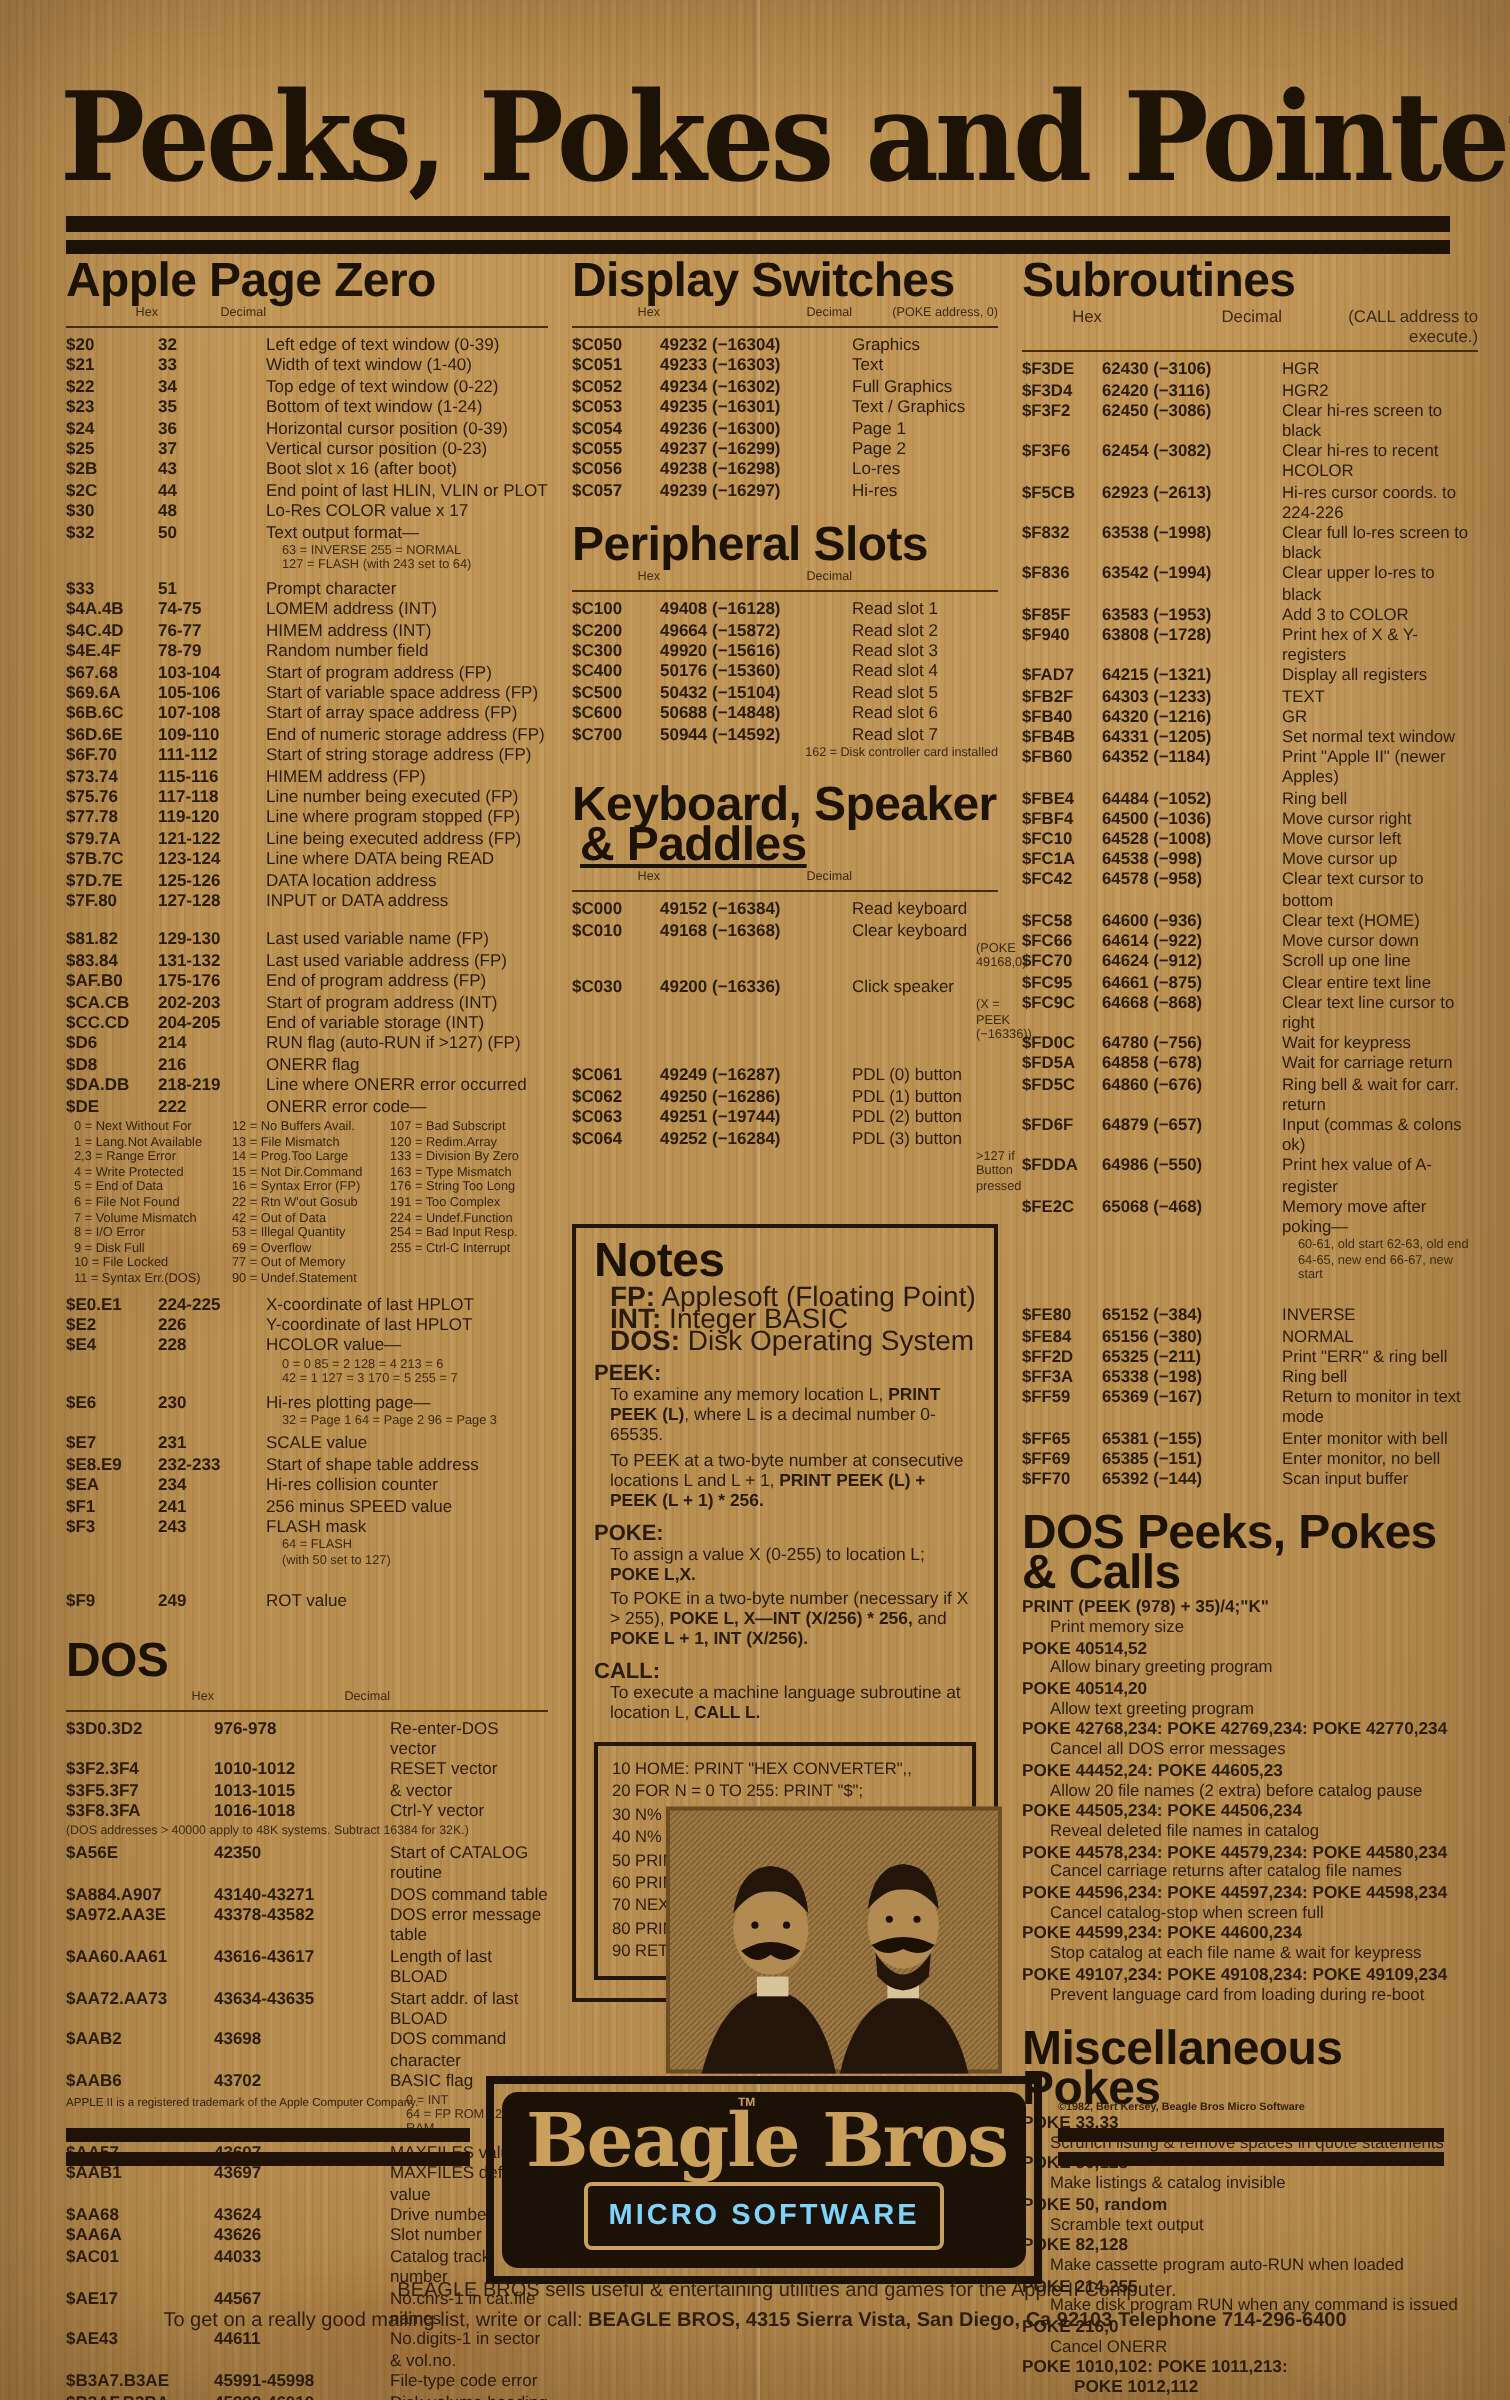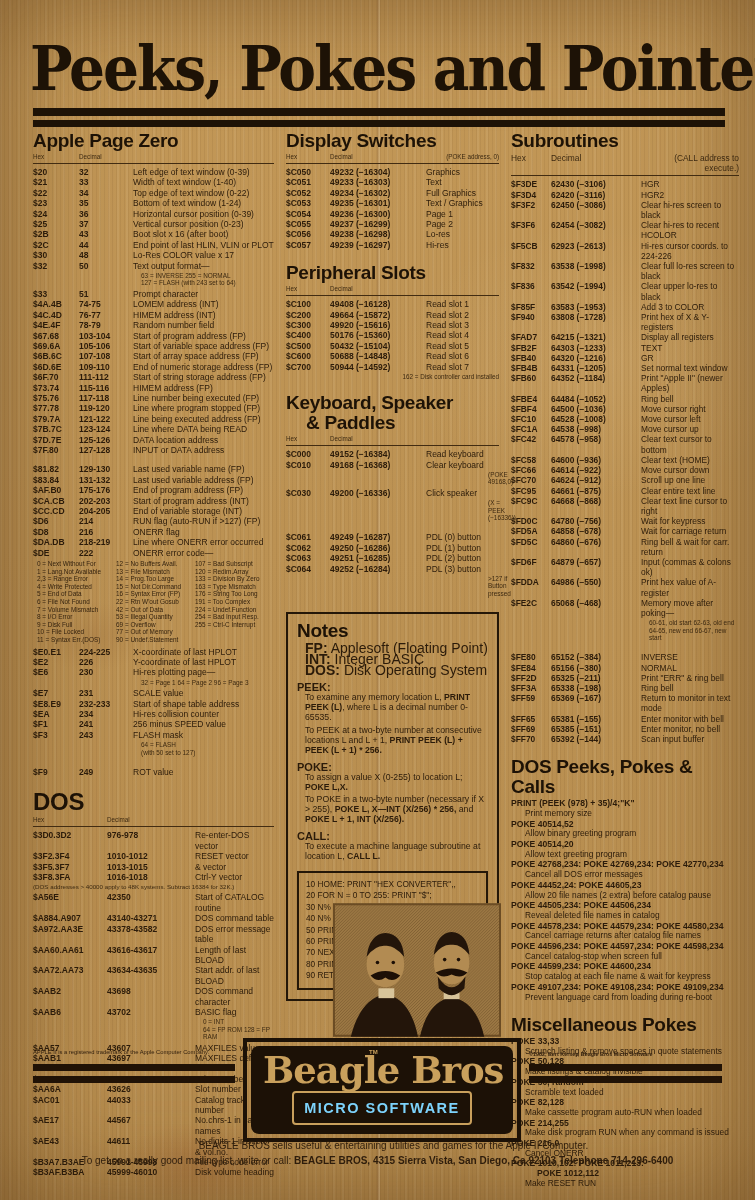--- a/index.html
+++ b/index.html
@@ -24,27 +24,27 @@
     letter-spacing:-2px;color:#1d1206;transform:scale(1.03,1.12);transform-origin:left top;white-space:nowrap;}
   .title-rules{position:absolute;left:33px;right:30px;top:108px;}
   .title-rules .bar{height:8px;background:#1d1206;margin-bottom:4px;}
   .title-rules .bar+.bar{height:7px;}
   
   .col{position:absolute;top:131px;}
   .col-left{left:33px;width:241px;}
   .col-mid{left:286px;width:213px;}
   .col-right{left:511px;width:228px;}
   .sec{margin-bottom:13px;}
-  .sec-h{font-size:19px;line-height:20px;font-weight:bold;color:#1d1206;letter-spacing:-.3px;margin:0 0 2px;}
+  .sec-h{font-size:24px;line-height:20px;font-weight:bold;color:#1d1206;letter-spacing:-.3px;margin:0 0 2px;}
   .sec-h.big{font-size:24px;line-height:24px;}
-  .sec-h .h2{display:block;margin-left:20px;}
+  .sec-h .h2{display:block;margin-left:4px;text-decoration:underline;}
   
   .row{display:flex;align-items:flex-start;font-size:8.5px;line-height:10.4px;}
   .row.head{font-size:6.3px;line-height:8px;border-bottom:1px solid #422c12;padding-bottom:2px;margin-bottom:3px;color:#3c2911;font-weight:normal;}
-  .row.head .c-hex,.row.head .c-dec{font-weight:normal;}
+  .row.head .c-hex,.row.head .c-dec{font-weight:normal;text-align:right;}
   .row.head .c-desc{text-align:right;}
   .c-hex{flex:0 0 46px;font-weight:bold;}
   .c-dec{flex:0 0 54px;font-weight:bold;}
   .c-desc{flex:1 1 auto;}
   .gap{margin-top:9px;}
   .subnote{display:block;font-size:6.4px;line-height:7.4px;white-space:pre-line;margin:1px 0 2px 8px;color:#3c2911;}
   .fullnote{flex:1 1 100%;font-size:6.2px;line-height:7px;margin:1px 0 2px;color:#3c2911;}
   .footnote{font-size:6.3px;text-align:right;margin-top:1px;color:#3c2911;}
   
   .sec-dos .c-hex{flex-basis:74px;} .sec-dos .c-dec{flex-basis:88px;}
@@ -430,20 +430,27 @@
 
   </div>
 
   <div class="row">
     <span class="c-hex">$E2</span>
     <span class="c-dec">226</span>
     <span class="c-desc"><span class="desc-text">Y-coordinate of last HPLOT</span></span>
 
   </div>
 
+  <div class="row">
+    <span class="c-hex">$E4</span>
+    <span class="c-dec">228</span>
+    <span class="c-desc"><span class="desc-text">HCOLOR value—</span><span class="subnote">0 = 0      85 = 2      128 = 4      213 = 6
+42 = 1     127 = 3     170 = 5     255 = 7</span></span>
+
+  </div>
 
   <div class="row">
     <span class="c-hex">$E6</span>
     <span class="c-dec">230</span>
     <span class="c-desc"><span class="desc-text">Hi-res plotting page—</span><span class="subnote">32 = Page 1    64 = Page 2    96 = Page 3</span></span>
 
   </div>
 
   <div class="row">
     <span class="c-hex">$E7</span>
@@ -813,21 +820,21 @@
 
   <div class="row">
     <span class="c-hex">$C062</span>
     <span class="c-dec">49250 (−16286)</span>
     <span class="c-desc"><span class="desc-text">PDL (1) button</span></span>
 
   </div>
 
   <div class="row">
     <span class="c-hex">$C063</span>
-    <span class="c-dec">49251 (−16285)</span>
+    <span class="c-dec">49251 (−19744)</span>
     <span class="c-desc"><span class="desc-text">PDL (2) button</span></span>
 
   </div>
 
   <div class="row">
     <span class="c-hex">$C064</span>
     <span class="c-dec">49252 (−16284)</span>
     <span class="c-desc"><span class="desc-text">PDL (3) button</span><span class="subnote">&gt;127 if Button pressed</span></span>
 
   </div>
@@ -1236,21 +1243,21 @@
 
   <div class="poke">
     <div class="poke-cmd">POKE 50,128</div>
 
     <div class="poke-desc">Make listings &amp; catalog invisible</div>
   </div>
 
   <div class="poke">
     <div class="poke-cmd">POKE 50, random</div>
 
-    <div class="poke-desc">Scramble text loaded</div>
+    <div class="poke-desc">Scramble text output</div>
   </div>
 
   <div class="poke">
     <div class="poke-cmd">POKE 82,128</div>
 
     <div class="poke-desc">Make cassette program auto-RUN when loaded</div>
   </div>
 
   <div class="poke">
     <div class="poke-cmd">POKE 214,255</div>

